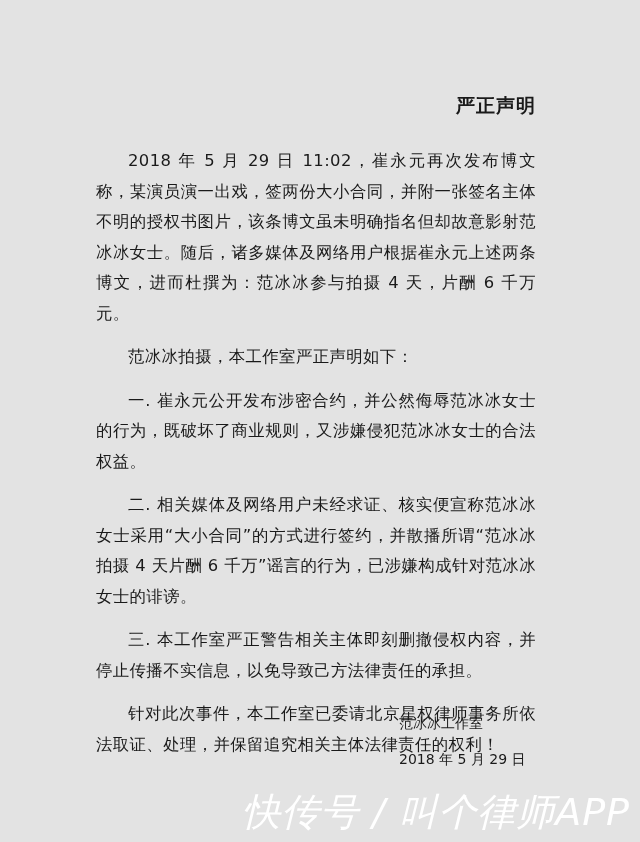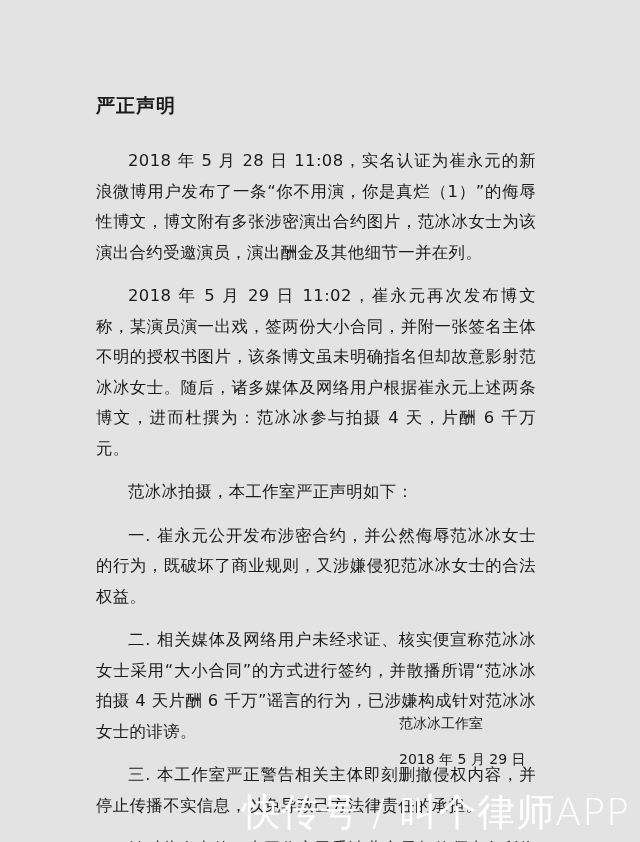--- a/index.html
+++ b/index.html
@@ -11,21 +11,21 @@
     font-family: "DejaVu Sans", "Liberation Sans", sans-serif;
     color: #1a1a1a;
   }
   .doc {
     position: absolute;
     left: 96px;
     top: 92px;
     width: 440px;
   }
   .title {
-    text-align: left;
+    text-align: right;
     font-size: 19px;
     font-weight: bold;
     margin: 0 0 28px 0;
     letter-spacing: 1px;
     height: 26px;
     line-height: 26px;
   }
   .para {
     font-size: 16.4px;
     line-height: 30.5px;
@@ -47,28 +47,28 @@
     position: absolute;
     right: 10px;
     top: 788px;
     font-size: 38px;
     line-height: 48px;
     color: #ffffff;
     font-weight: 300;
     letter-spacing: 1px;
     white-space: nowrap;
     font-family: "DejaVu Sans", sans-serif;
+    font-style: italic;
   }
 </style>
 </head>
 <body>
 
 <div class="doc">
   <div class="title">严正声明</div>
-  <p class="para">2018 年 5 月 28 日 11:08，实名认证为崔永元的新浪微博用户发布了一条“你不用演，你是真烂（1）”的侮辱性博文，博文附有多张涉密演出合约图片，范冰冰女士为该演出合约受邀演员，演出酬金及其他细节一并在列。</p>
   <p class="para">2018 年 5 月 29 日 11:02，崔永元再次发布博文称，某演员演一出戏，签两份大小合同，并附一张签名主体不明的授权书图片，该条博文虽未明确指名但却故意影射范冰冰女士。随后，诸多媒体及网络用户根据崔永元上述两条博文，进而杜撰为：范冰冰参与拍摄 4 天，片酬 6 千万元。</p>
   <p class="para">范冰冰拍摄，本工作室严正声明如下：</p>
   <p class="para">一. 崔永元公开发布涉密合约，并公然侮辱范冰冰女士的行为，既破坏了商业规则，又涉嫌侵犯范冰冰女士的合法权益。</p>
   <p class="para">二. 相关媒体及网络用户未经求证、核实便宣称范冰冰女士采用“大小合同”的方式进行签约，并散播所谓“范冰冰拍摄 4 天片酬 6 千万”谣言的行为，已涉嫌构成针对范冰冰女士的诽谤。</p>
   <p class="para">三. 本工作室严正警告相关主体即刻删撤侵权内容，并停止传播不实信息，以免导致己方法律责任的承担。</p>
   <p class="para">针对此次事件，本工作室已委请北京星权律师事务所依法取证、处理，并保留追究相关主体法律责任的权利！</p>
 </div>
 
 <div class="sign org">范冰冰工作室</div>
 <div class="sign date">2018 年 5 月 29 日</div>

